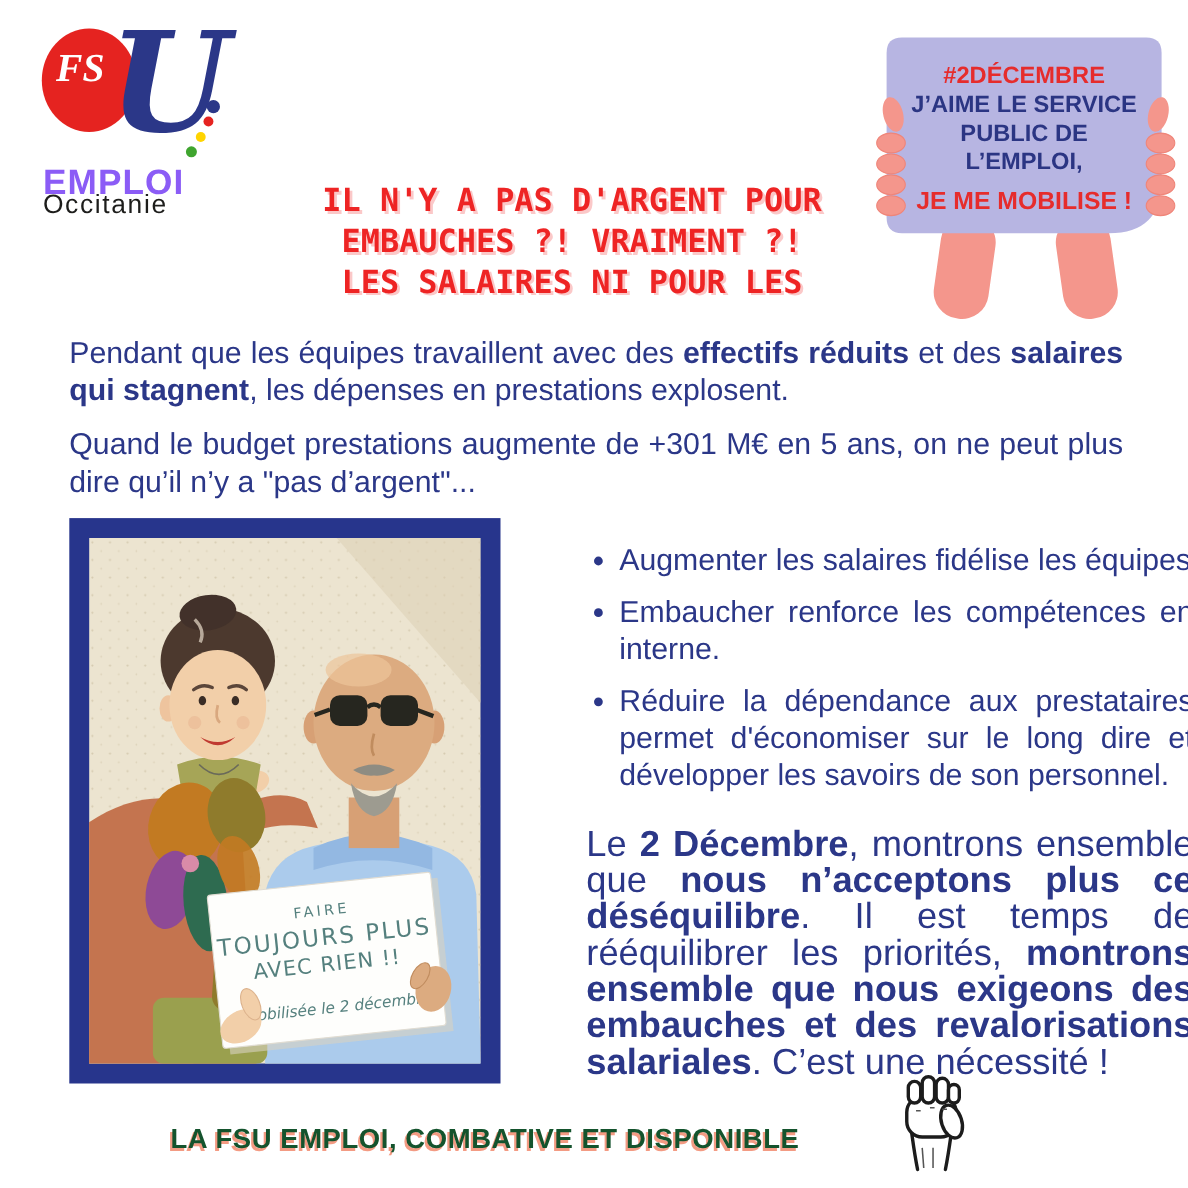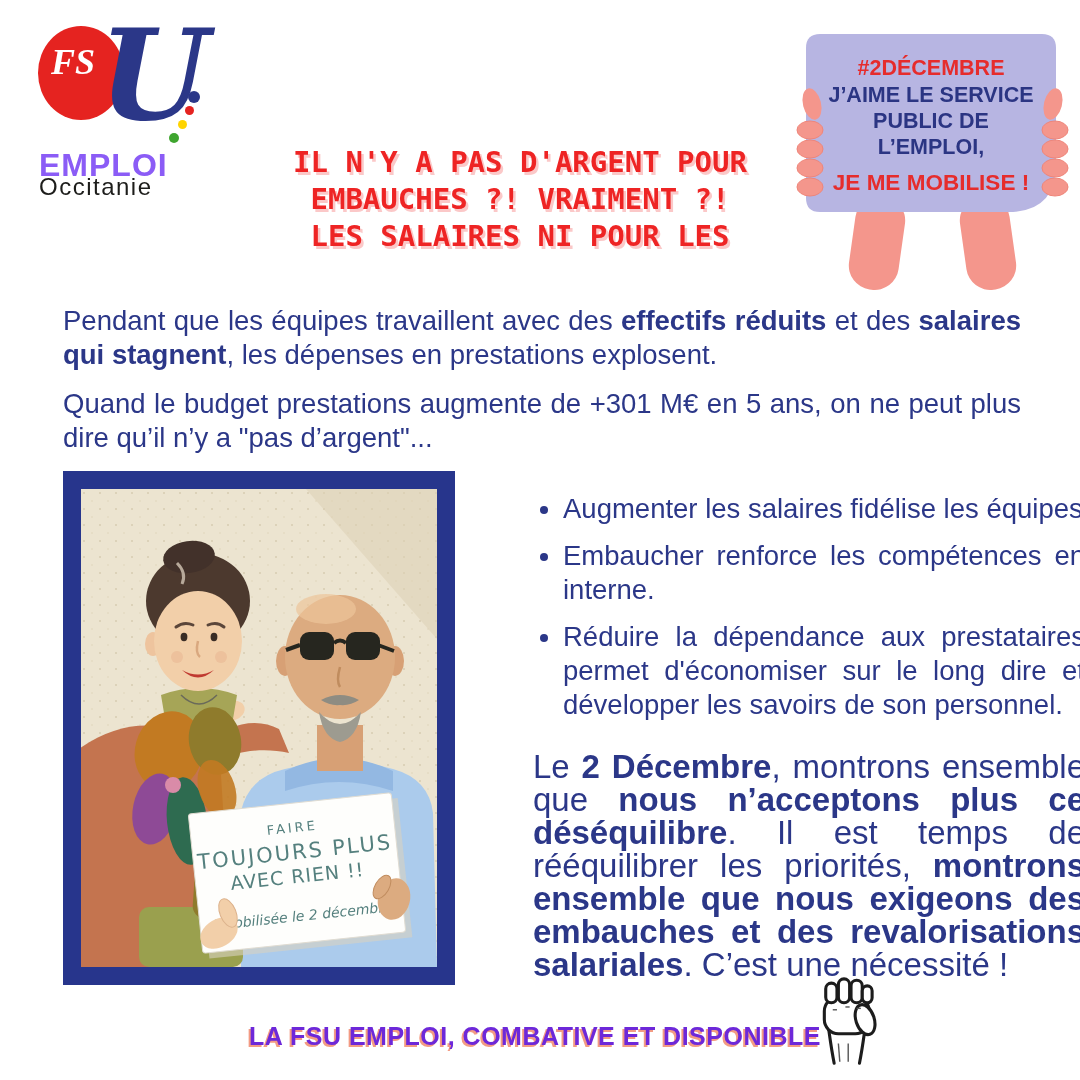--- a/index.html
+++ b/index.html
@@ -16,21 +16,21 @@
           font-weight:700;font-size:126px;color:#2b3788;line-height:1.15;}
   .dot{position:absolute;border-radius:50%;}
   .dot-blue{width:12px;height:12px;left:153px;top:71px;background:#2b3788;}
   .dot-red{width:9px;height:9px;left:150px;top:86px;background:#e52320;}
   .dot-yellow{width:9px;height:9px;left:143px;top:100px;background:#ffd400;}
   .dot-green{width:10px;height:10px;left:134px;top:113px;background:#3fa52f;}
   .logo-emploi{position:absolute;left:4px;top:115px;font-size:32px;font-weight:800;color:#8b5cf6;letter-spacing:1px;margin-top:12px;}
   .logo-region{position:absolute;left:4px;top:153px;font-size:24px;font-weight:400;color:#1d1d1b;letter-spacing:1.5px;}
 
   
-  .headline{position:absolute;left:253px;top:144px;width:534px;text-align:center;
+  .headline{position:absolute;left:253px;top:164px;width:534px;text-align:center;
             font-family:"DejaVu Sans Mono","Liberation Mono",monospace;font-weight:700;
             font-size:29px;line-height:37px;color:#ee2424;
             text-shadow:2.5px 2.5px 0 rgba(238,36,36,0.25);}
 
   
   .placard{position:absolute;left:790px;top:18px;width:285px;height:275px;}
   .placard svg{display:block;}
   .sign-red{fill:#e62c2c;font-weight:800;}
   .sign-blue{fill:#2b3583;font-weight:800;}
 
@@ -44,22 +44,22 @@
                box-sizing:border-box;padding:18px;}
   .photo-frame svg{display:block;}
 
   
   .right-col{position:absolute;left:485px;top:492px;width:552px;margin-left:48px;}
   .right-col ul{margin:0;padding-left:30px;font-size:27.5px;line-height:34px;text-align:justify;}
   .right-col li{margin-bottom:13px;}
   .cta{margin-top:28px;font-size:33px;line-height:33px;text-align:justify;}
 
   
-  .footer-tagline{position:absolute;left:155px;top:1022px;width:760px;text-align:center;
-                  font-size:25px;font-weight:800;color:#6d28d9;letter-spacing:.5px;
+  .footer-tagline{position:absolute;left:155px;top:1022px;width:760px;text-align:left;
+                  font-size:25px;font-weight:800;color:#14532d;letter-spacing:.5px;
                   text-shadow:-2px 2px 0 rgba(240,130,100,0.8);}
   .fist{position:absolute;left:798px;top:962px;width:92px;height:104px;}
 </style>
 </head>
 <body>
 
 <div class="canvas">
 
   <div class="logo">
     <div class="logo-circle"></div>

